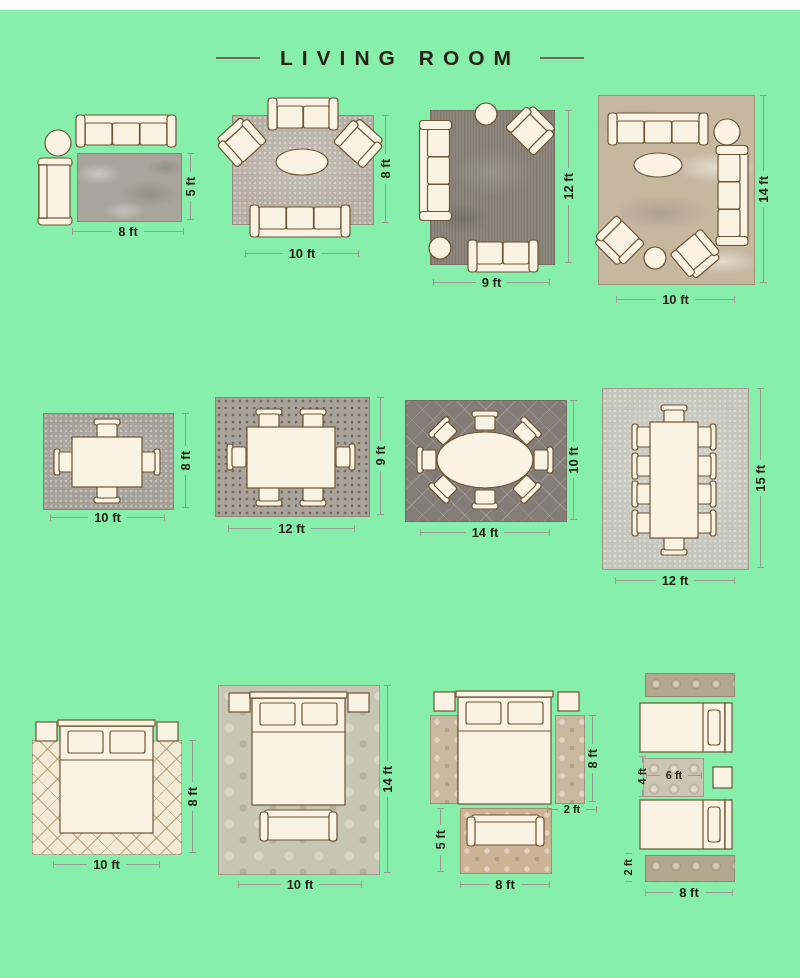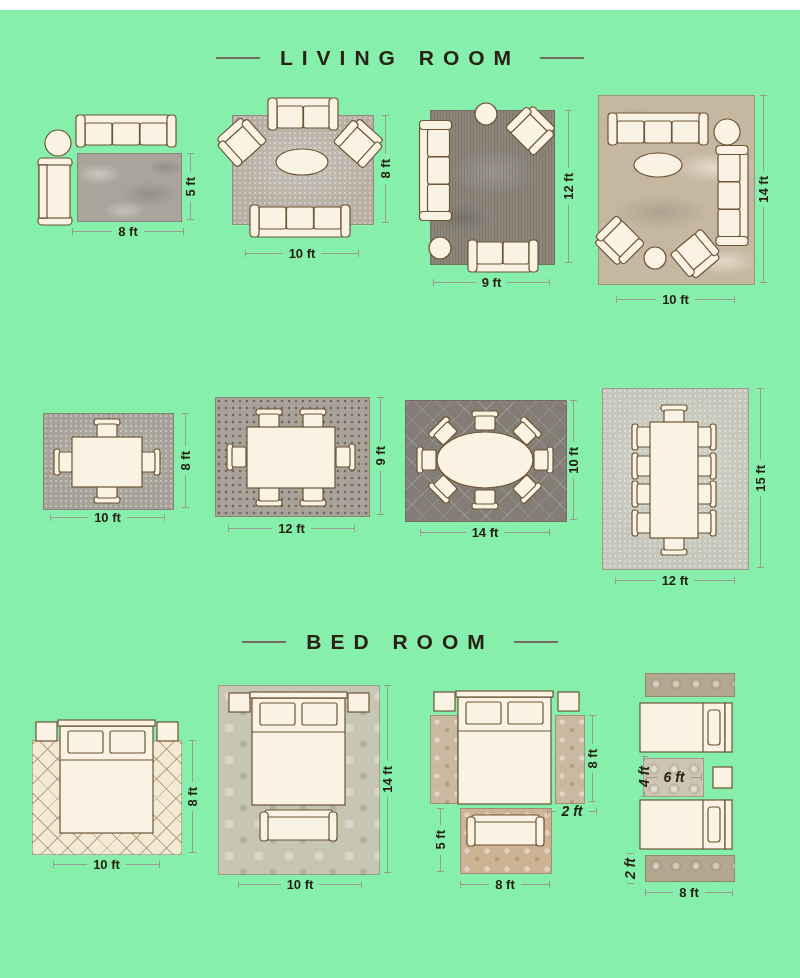--- a/index.html
+++ b/index.html
@@ -11,21 +11,21 @@
         font-family:"Liberation Sans",sans-serif;overflow:hidden;}
   .sec-title{position:absolute;left:0;right:0;display:flex;align-items:center;justify-content:center;
         gap:20px;color:var(--title-color);font-weight:700;font-size:21px;letter-spacing:9px;}
   .sec-title .dash{width:44px;height:2px;background:#73695c;}
   .lay{position:absolute;}
   .rug{position:absolute;border:1px solid rgba(90,75,55,.35);z-index:1;}
   svg.furn{position:absolute;left:0;top:0;z-index:2;overflow:visible;}
   .furn use,.furn rect,.furn circle,.furn ellipse,.furn line,.furn g{
         fill:var(--furn-fill);stroke:var(--furn-stroke);stroke-width:1.2;}
   .dim{position:absolute;z-index:3;color:var(--dim-color);font-weight:700;font-size:13px;white-space:nowrap;}
-  .dim.sm{font-size:14px;font-style:italic;}
+  .dim.sm{font-size:11px;}
   .dim-h{display:flex;align-items:center;gap:6px;}
   .dim-h .dline{flex:1;height:1px;background:var(--line-color);position:relative;}
   .dim-h .dline.l::before{content:"";position:absolute;left:0;top:-3px;width:1px;height:7px;background:var(--line-color);}
   .dim-h .dline.r::after{content:"";position:absolute;right:0;top:-3px;width:1px;height:7px;background:var(--line-color);}
   .dim-v{display:flex;flex-direction:column;align-items:center;gap:5px;}
   .dim-v .dline{flex:1;width:1px;background:var(--line-color);position:relative;}
   .dim-v .dline.t::before{content:"";position:absolute;top:0;left:-3px;width:7px;height:1px;background:var(--line-color);}
   .dim-v .dline.b::after{content:"";position:absolute;bottom:0;left:-3px;width:7px;height:1px;background:var(--line-color);}
   .dim-v .dtext{writing-mode:vertical-rl;transform:rotate(180deg);}
   
@@ -303,25 +303,20 @@
         <span class="dtext">12 ft</span>
         <span class="dline r"></span>
     </div>
     <div class="dim dim-v" style="left:158px;top:3px;height:180px">
       <span class="dline t"></span>
         <span class="dtext">15 ft</span>
         <span class="dline b"></span>
     </div>
   </div>
 
-  <div class="sec-title" style="top:620px">
-    <span class="dash"></span>
-    <span>BED ROOM</span>
-    <span class="dash"></span>
-  </div>
 
   <div class="lay" style="left:25px;top:700px;width:180px;height:165px">
     <div class="rug pat-diamond" style="left: 7px; top: 30px; width: 148px; height: 113px; background-color: rgb(243, 234, 214);"></div>
     <svg class="furn" width="180" height="165" viewBox="0 0 180 165">
       <use href="#nightstand" transform="translate(11,12)"></use>
       <use href="#nightstand" transform="translate(132,12)"></use>
       <use href="#bed" transform="translate(33,10)"></use>
     </svg>
     <div class="dim dim-h" style="left:28px;top:147px;width:107px">
       <span class="dline l"></span>

